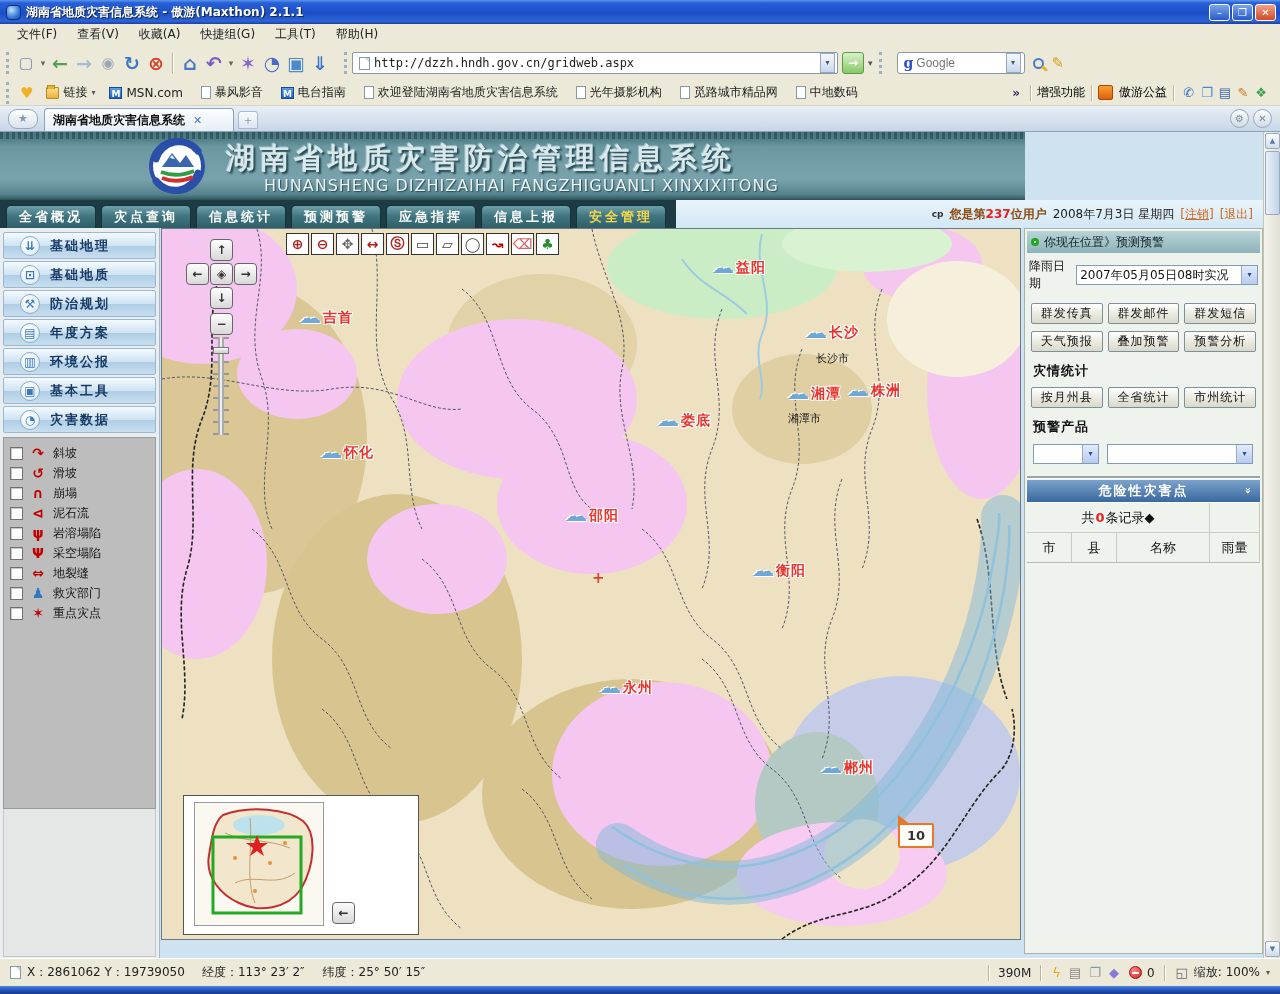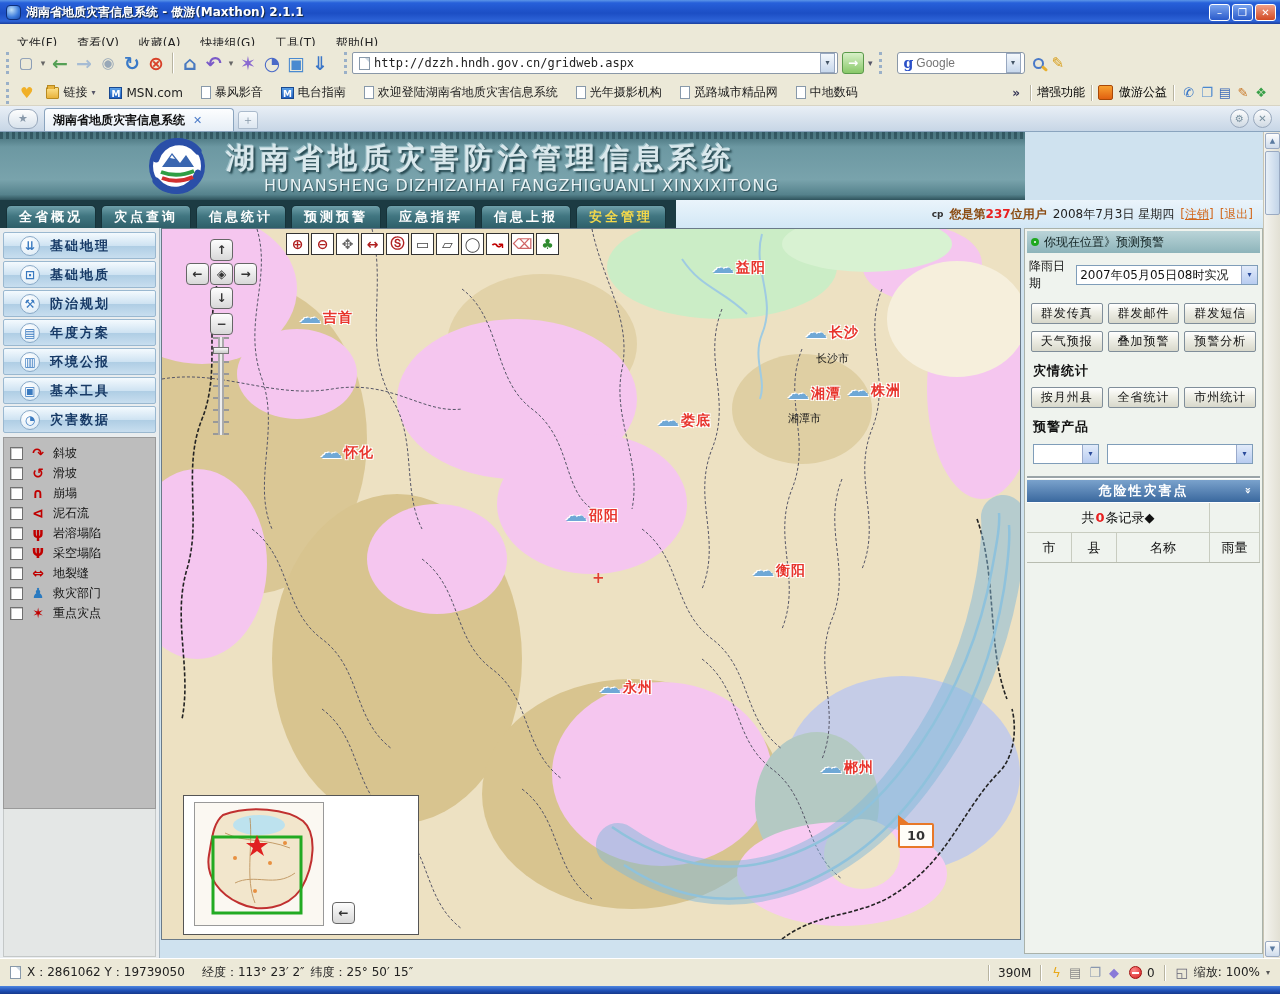--- a/index.html
+++ b/index.html
@@ -14,21 +14,21 @@
   .appicon { width:15px; height:15px; border-radius:4px; margin:0 5px 0 2px;
     background:radial-gradient(circle at 35% 30%, #BFE0F8, #3A7ADC 60%, #1A4AA8); border:1px solid #0E2F7A; }
   .wtitle { font-weight:bold; font-size:12px; text-shadow:1px 1px 1px #123; flex:1; white-space:nowrap; }
   .wbtns { display:flex; gap:2px; }
   .wbtn { width:21px; height:17px; border:1px solid #fff; border-radius:3px; color:#fff; font-size:10px;
     line-height:15px; text-align:center; background:linear-gradient(180deg,#7AA4EE,#2A5ACA); }
   .wbtn.close { background:linear-gradient(180deg,#F0A088,#D24A24); }
 
   
   .menubar { position:absolute; left:0; top:24px; width:1280px; height:40px; background:#ECE9D8;
-    border-bottom:1px solid #D8D4C4; display:flex; align-items:center; padding-left:8px; gap:2px; }
+    border-bottom:1px solid #D8D4C4; display:flex; align-items:flex-start; padding-left:8px; gap:2px; }
   .menu-item { padding:2px 9px; color:#222; }
 
   
   .toolbar { position:absolute; left:0; top:46px; width:1280px; height:34px; background:#ECE9D8;
     display:flex; align-items:center; padding:0 4px; }
   .grip { width:3px; height:22px; border-left:3px dotted #9AB0C8; margin:0 5px 0 2px; }
   .tb-ico { width:24px; height:24px; display:flex; align-items:center; justify-content:center;
     font-size:15px; border:1px solid transparent; border-radius:3px; }
   .tb-ico.tb-big { font-size:19px; font-weight:bold; }
   .tb-ico.tb-mini { width:10px; font-size:9px; }
@@ -779,21 +779,21 @@
       <span class="sbtn up">▲</span>
       <span class="vthumb"></span>
       <span class="sbtn down">▼</span>
     </div>
   </div>
 
   <div class="statusbar">
     <span class="pgico"></span>
     <span class="st-txt">X：2861062 Y：19739050</span>
     <span class="st-txt" style="margin-left:13px">经度：113° 23′ 2″</span>
-    <span class="st-txt" style="margin-left:2px">纬度：25° 50′ 15″</span>
+    <span class="st-txt" style="margin-left:14px">纬度：25° 50′ 15″</span>
     <span class="st-right">
       <span class="ssep"></span>
       <span class="st-txt">390M</span>
       <span class="ssep"></span>
       <span style="display:flex;align-items:center">
         <span class="sico" style="color: rgb(232, 168, 24);"><span>ϟ</span></span>
           <span class="sico" style="color: rgb(138, 138, 138);"><span>▤</span></span>
           <span class="sico" style="color: rgb(138, 152, 176);"><span>❐</span></span>
           <span class="sico" style="color: rgb(138, 122, 216);"><span>◆</span></span>
       </span>

